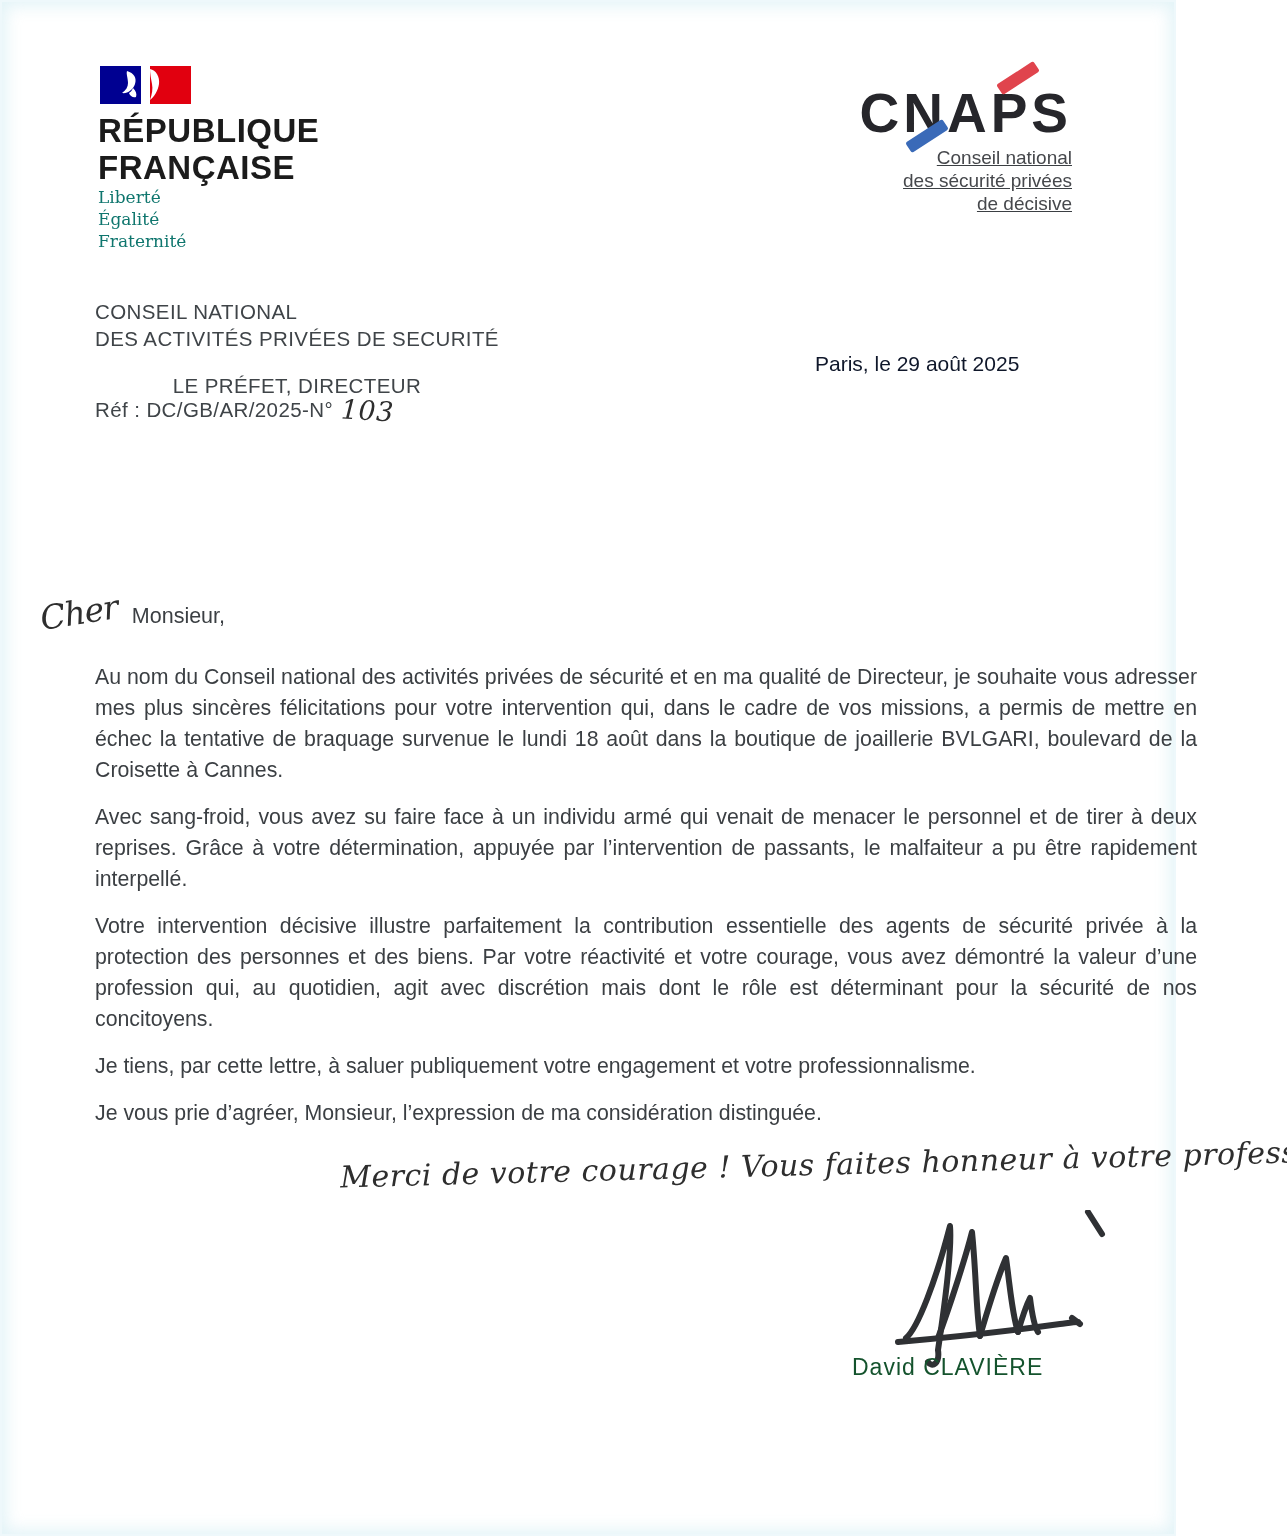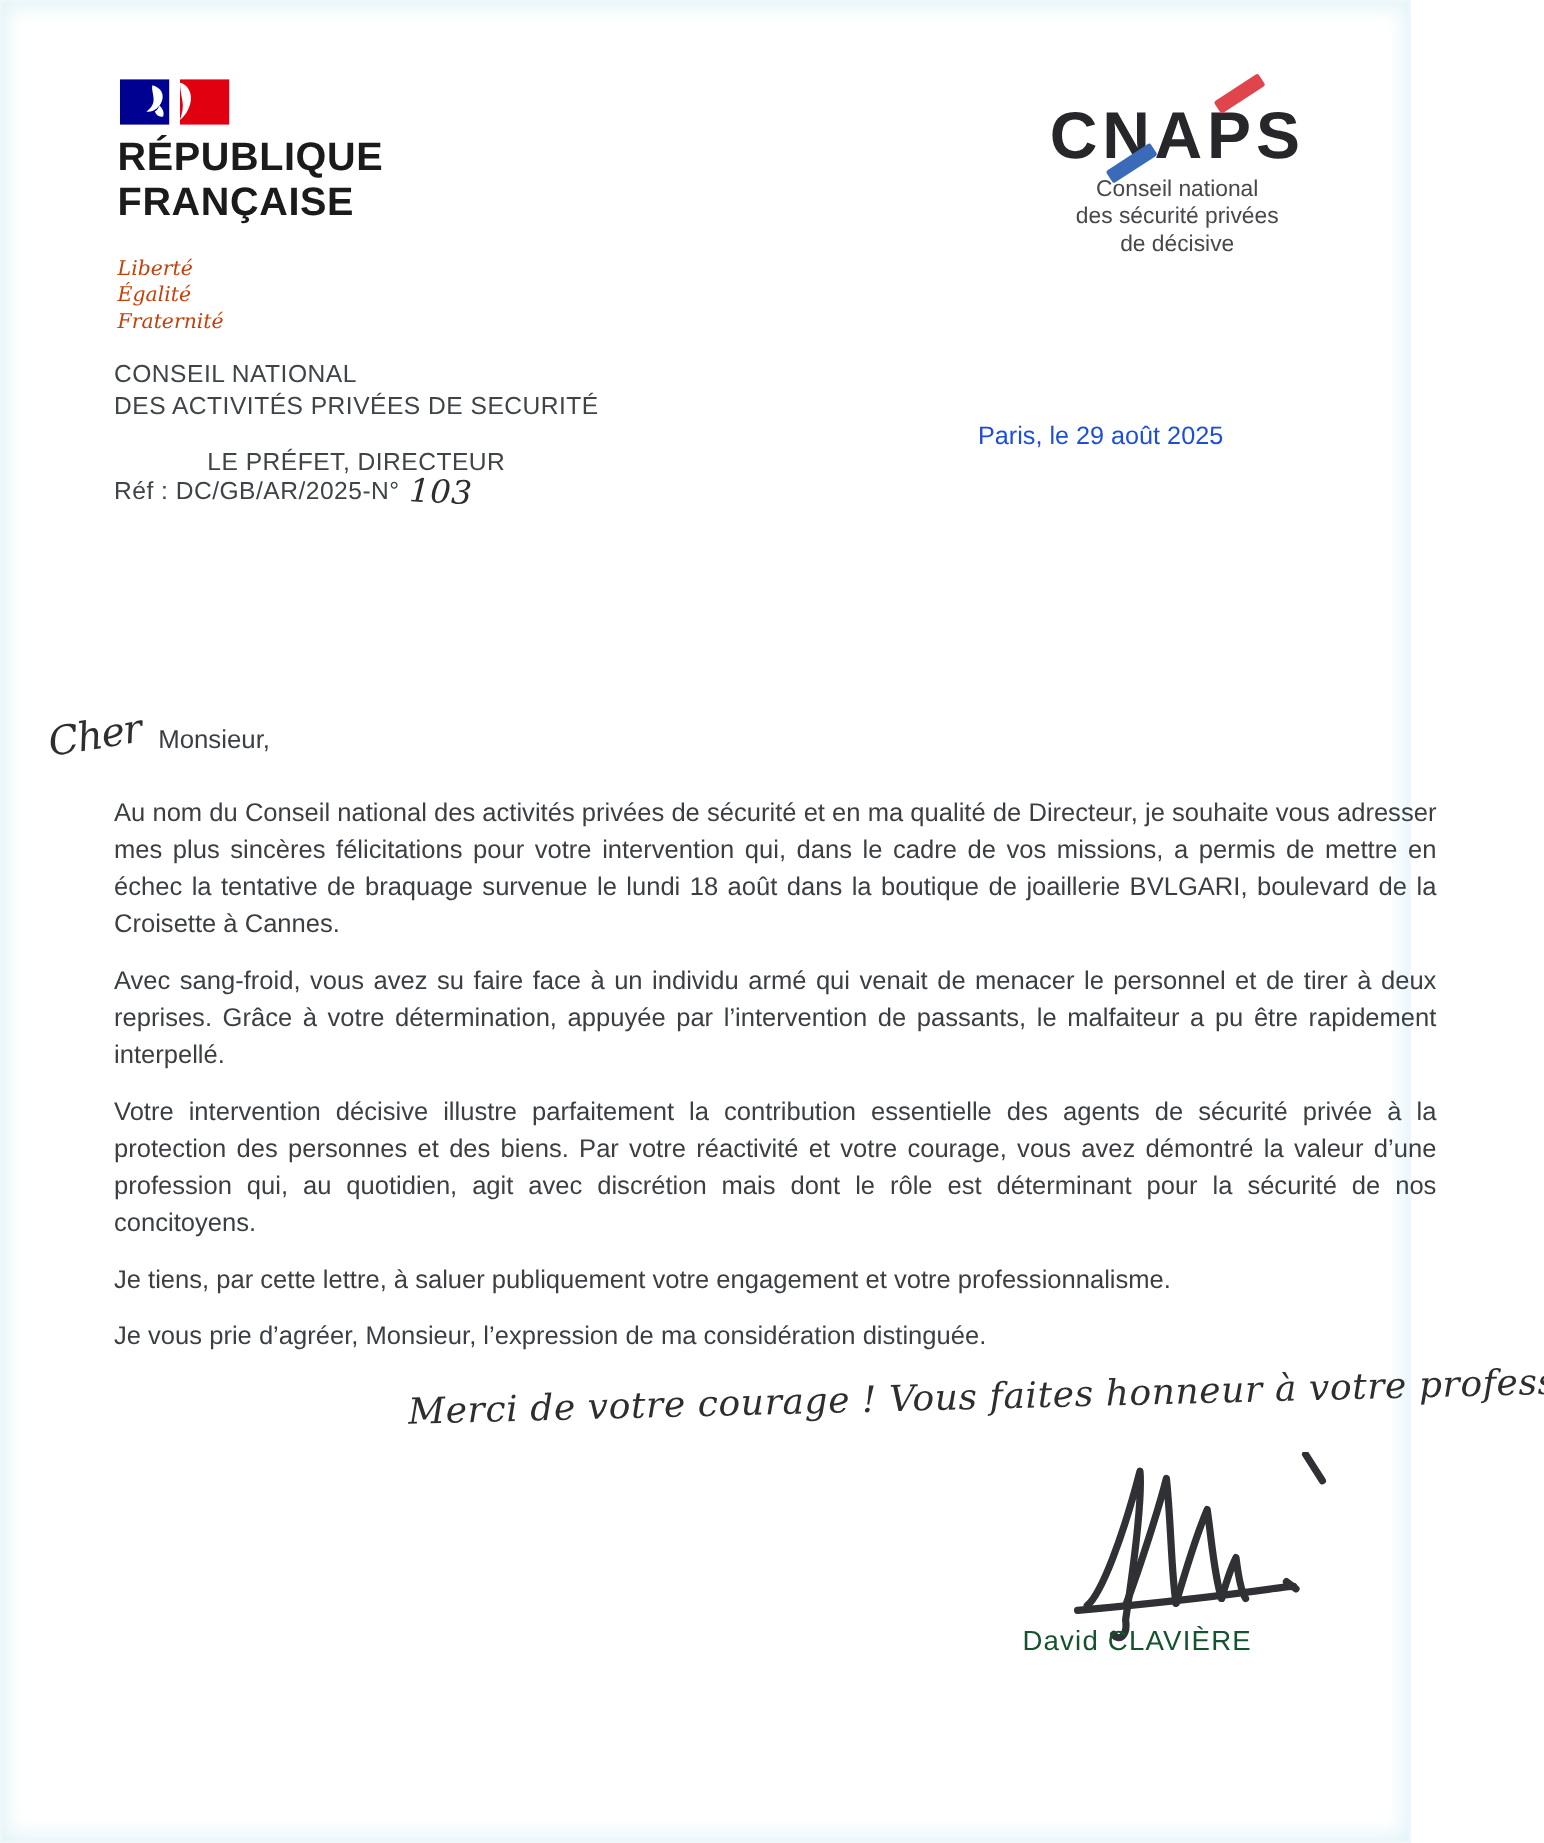--- a/index.html
+++ b/index.html
@@ -32,30 +32,29 @@
   .rf-emblem{display:block;margin-left:2px;}
   .rf-title{
     margin-top:8px;
     font-weight:bold;
     font-size:33px;
     line-height:37px;
     letter-spacing:.5px;
     color:#1b1b1b;
   }
   .rf-motto{
-    margin-top:27px;
+    margin-top:0;
     font-family:"DejaVu Serif", serif;
-    font-style:italic;
     font-size:17px;
     line-height:22px;
-    color:#c2410c;
-  }
-
-  
-  .cnaps-block{position:absolute;top:76px;right:80px;width:230px;text-align:center;}
+    color:#0f766e;
+  }
+
+  
+  .cnaps-block{position:absolute;top:76px;right:104px;width:230px;text-align:right;text-decoration:underline;}
   .cnaps-word{
     position:relative;
     display:inline-block;
     font-size:55px;
     font-weight:bold;
     letter-spacing:4px;
     color:#26262b;
     line-height:62px;
     padding-top:6px;
   }
@@ -85,21 +84,21 @@
     color:var(--hand-ink);
   }
   .ref .hand-number{
     font-size:27px;
     margin-left:8px;
     transform:rotate(3deg);
     line-height:22px;
   }
 
   
-  .date-line{position:absolute;left:815px;top:352px;font-size:21px;color:#1d4ed8;}
+  .date-line{position:absolute;left:815px;top:352px;font-size:21px;color:#0f172a;}
 
   
   .salutation{position:absolute;left:40px;top:596px;display:flex;align-items:center;}
   .hand-cher{
     font-size:33px;
     transform:rotate(-9deg);
     letter-spacing:-1px;
     margin-right:14px;
     line-height:34px;
   }

